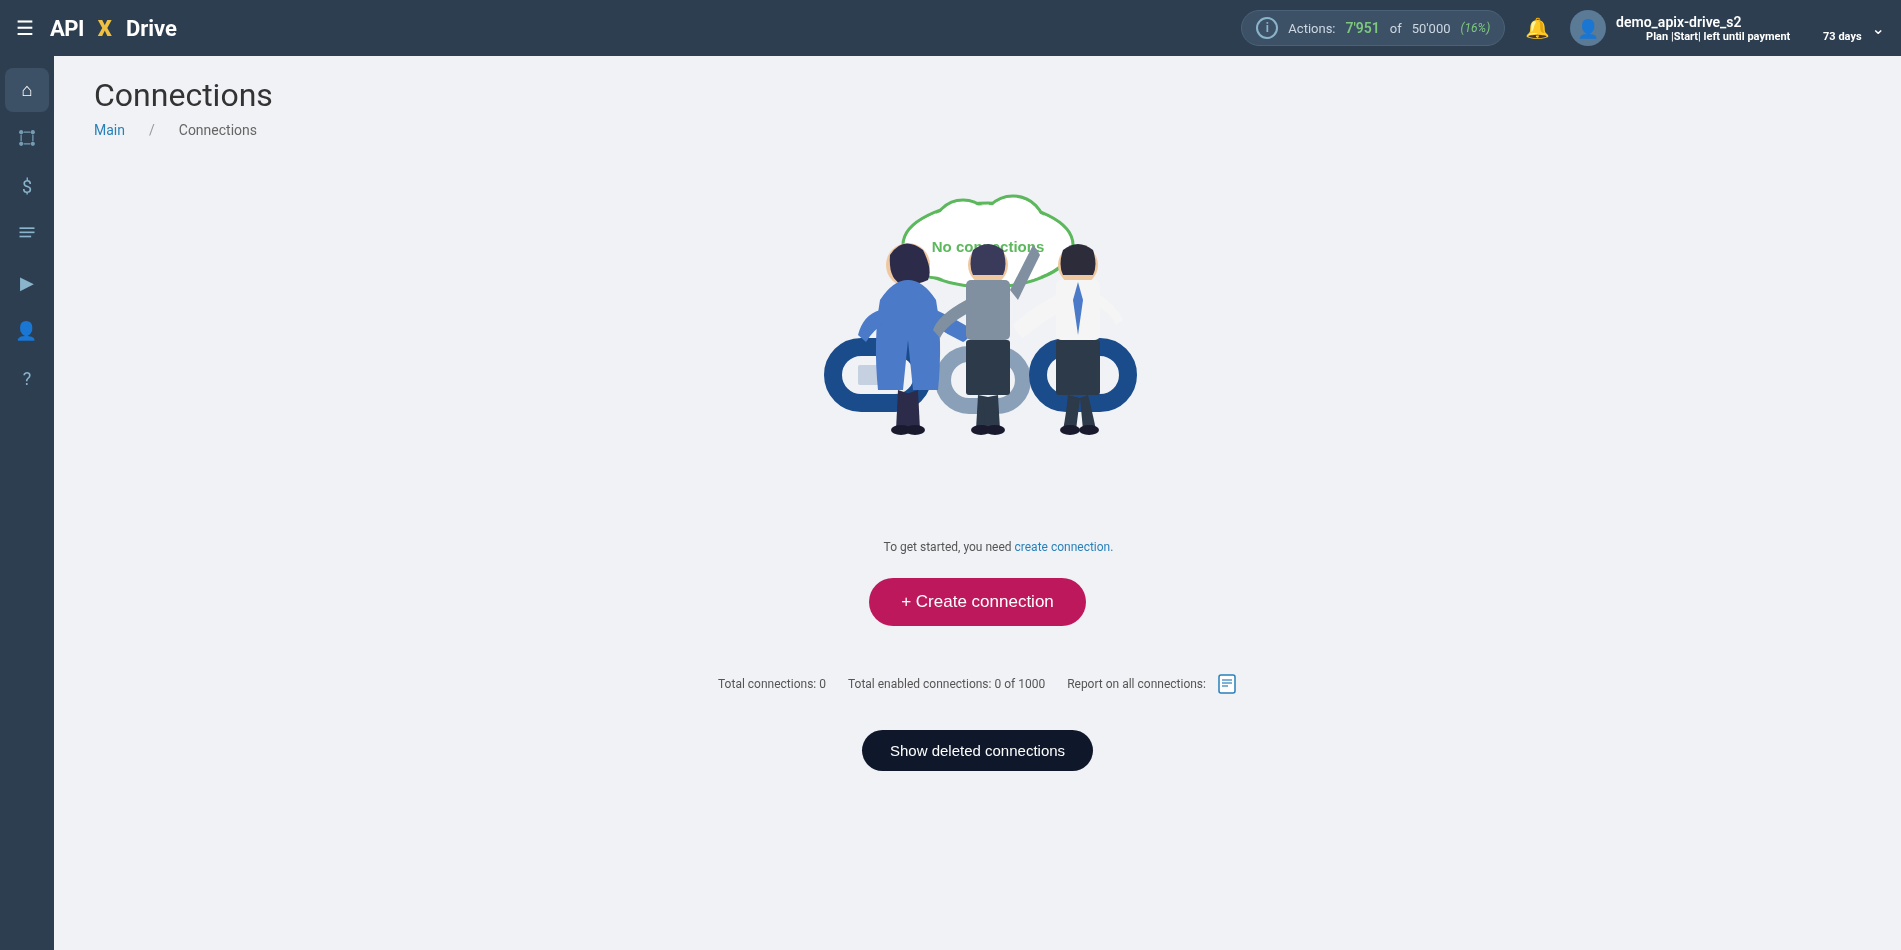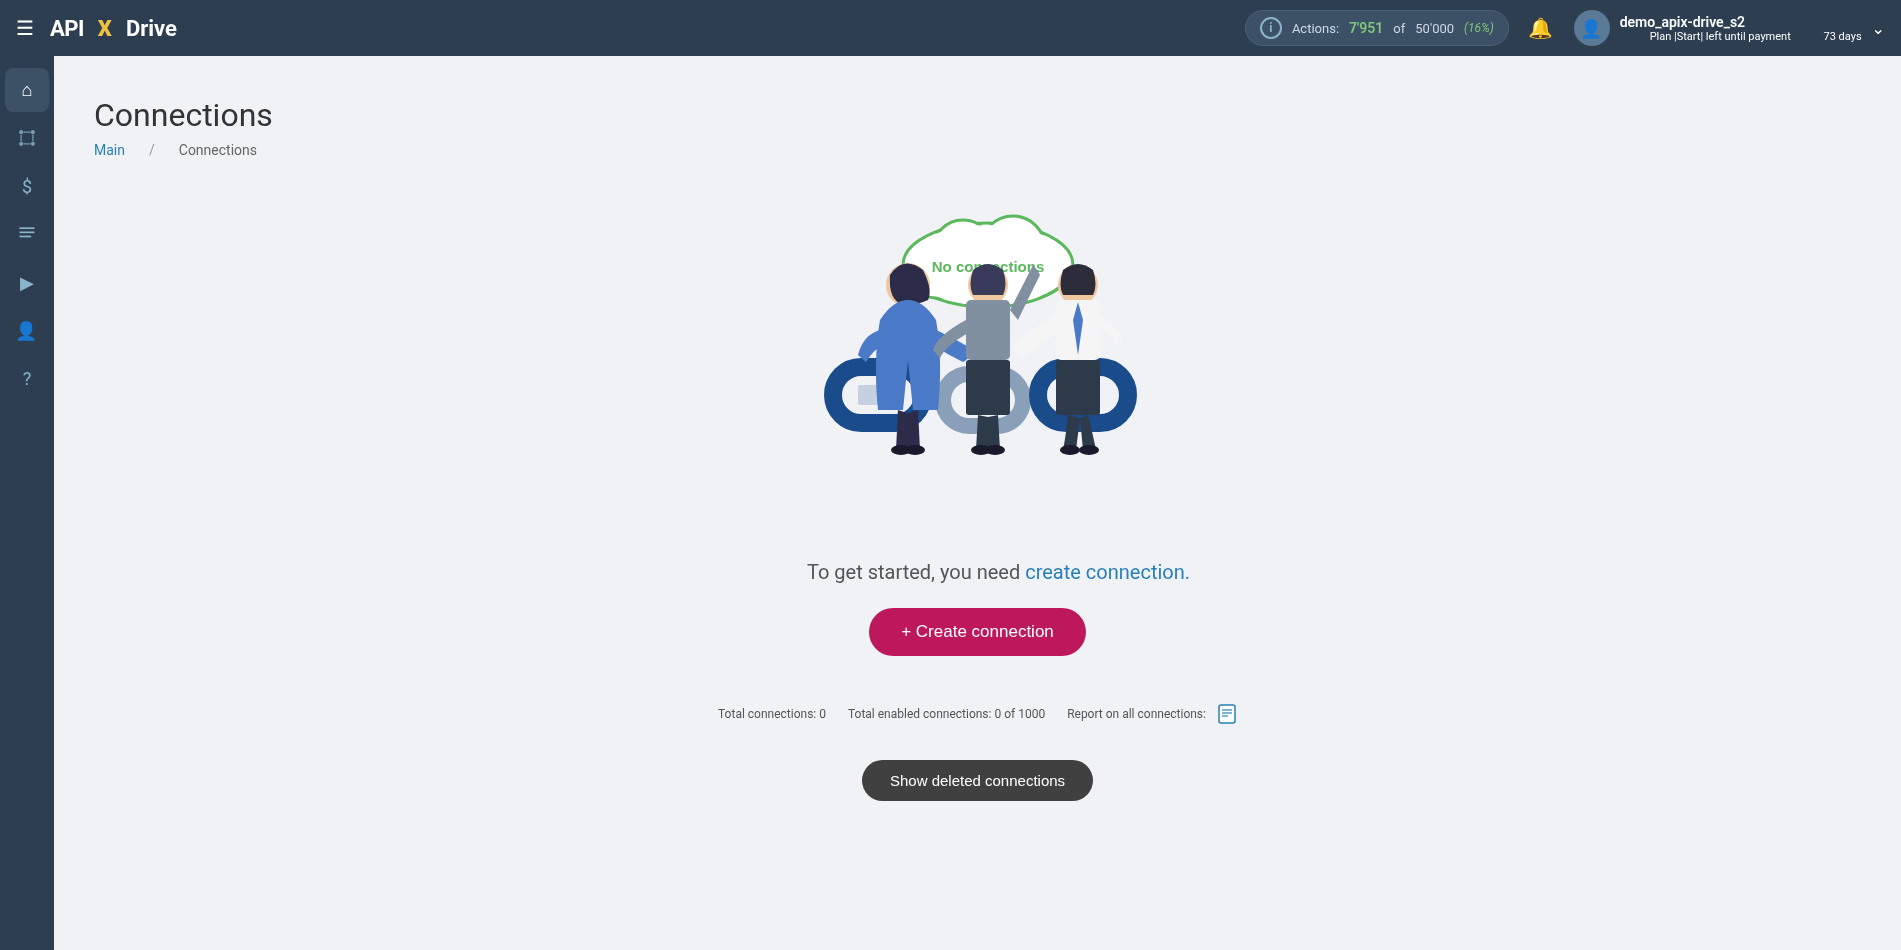--- a/index.html
+++ b/index.html
@@ -68,21 +68,21 @@
     }
     .user-avatar {
       width: 36px; height: 36px; border-radius: 50%;
       background: #5a7a95;
       display: flex; align-items: center; justify-content: center;
       color: #fff; font-size: 18px;
     }
     .user-info { color: #fff; }
     .user-name { font-size: 14px; font-weight: 600; }
     .user-plan { font-size: 11px; color: #aab8c2; }
-    .user-plan span { color: #fff; font-weight: 400; padding-left: 30px; }
+    .user-plan span { color: #fff; font-weight: 700; padding-left: 30px; }
 
     .chevron-down {
       color: #fff; font-size: 16px; cursor: pointer;
     }
 
     
     .layout {
       display: flex;
       flex: 1;
       overflow: hidden;
@@ -108,21 +108,21 @@
       cursor: pointer;
       transition: background 0.15s;
     }
     .sidebar-item.active { background: #3d5166; color: #fff; }
 
     
     .main-content {
       flex: 1;
       background: #f0f2f5;
       overflow-y: auto;
-      padding: 40px 40px;
+      padding: 20px 40px;
     }
 
     .page-title {
       font-size: 32px;
       font-weight: 400;
       color: #333;
       margin-bottom: 8px;
     }
 
     .breadcrumb {
@@ -152,21 +152,21 @@
       margin-bottom: 30px;
     }
 
     
     .illustration svg {
       width: 100%;
       height: 100%;
     }
 
     .no-connections-text {
-      font-size: 20px;
+      font-size: 12px;
       color: #555;
       margin-bottom: 24px;
       text-align: left;
       margin-left: 42px;
     }
     .no-connections-text a {
       color: #2980b9;
       text-decoration: none;
     }
 
@@ -200,21 +200,21 @@
       align-items: center;
       justify-content: center;
       width: 20px;
       height: 20px;
       color: #2980b9;
       font-size: 16px;
       cursor: pointer;
     }
 
     .show-deleted-btn {
-      background: #404040;
+      background: #0f172a;
       color: #fff;
       border: none;
       border-radius: 25px;
       padding: 12px 28px;
       font-size: 15px;
       cursor: pointer;
       font-weight: 400;
     }
   </style>
 </head>

